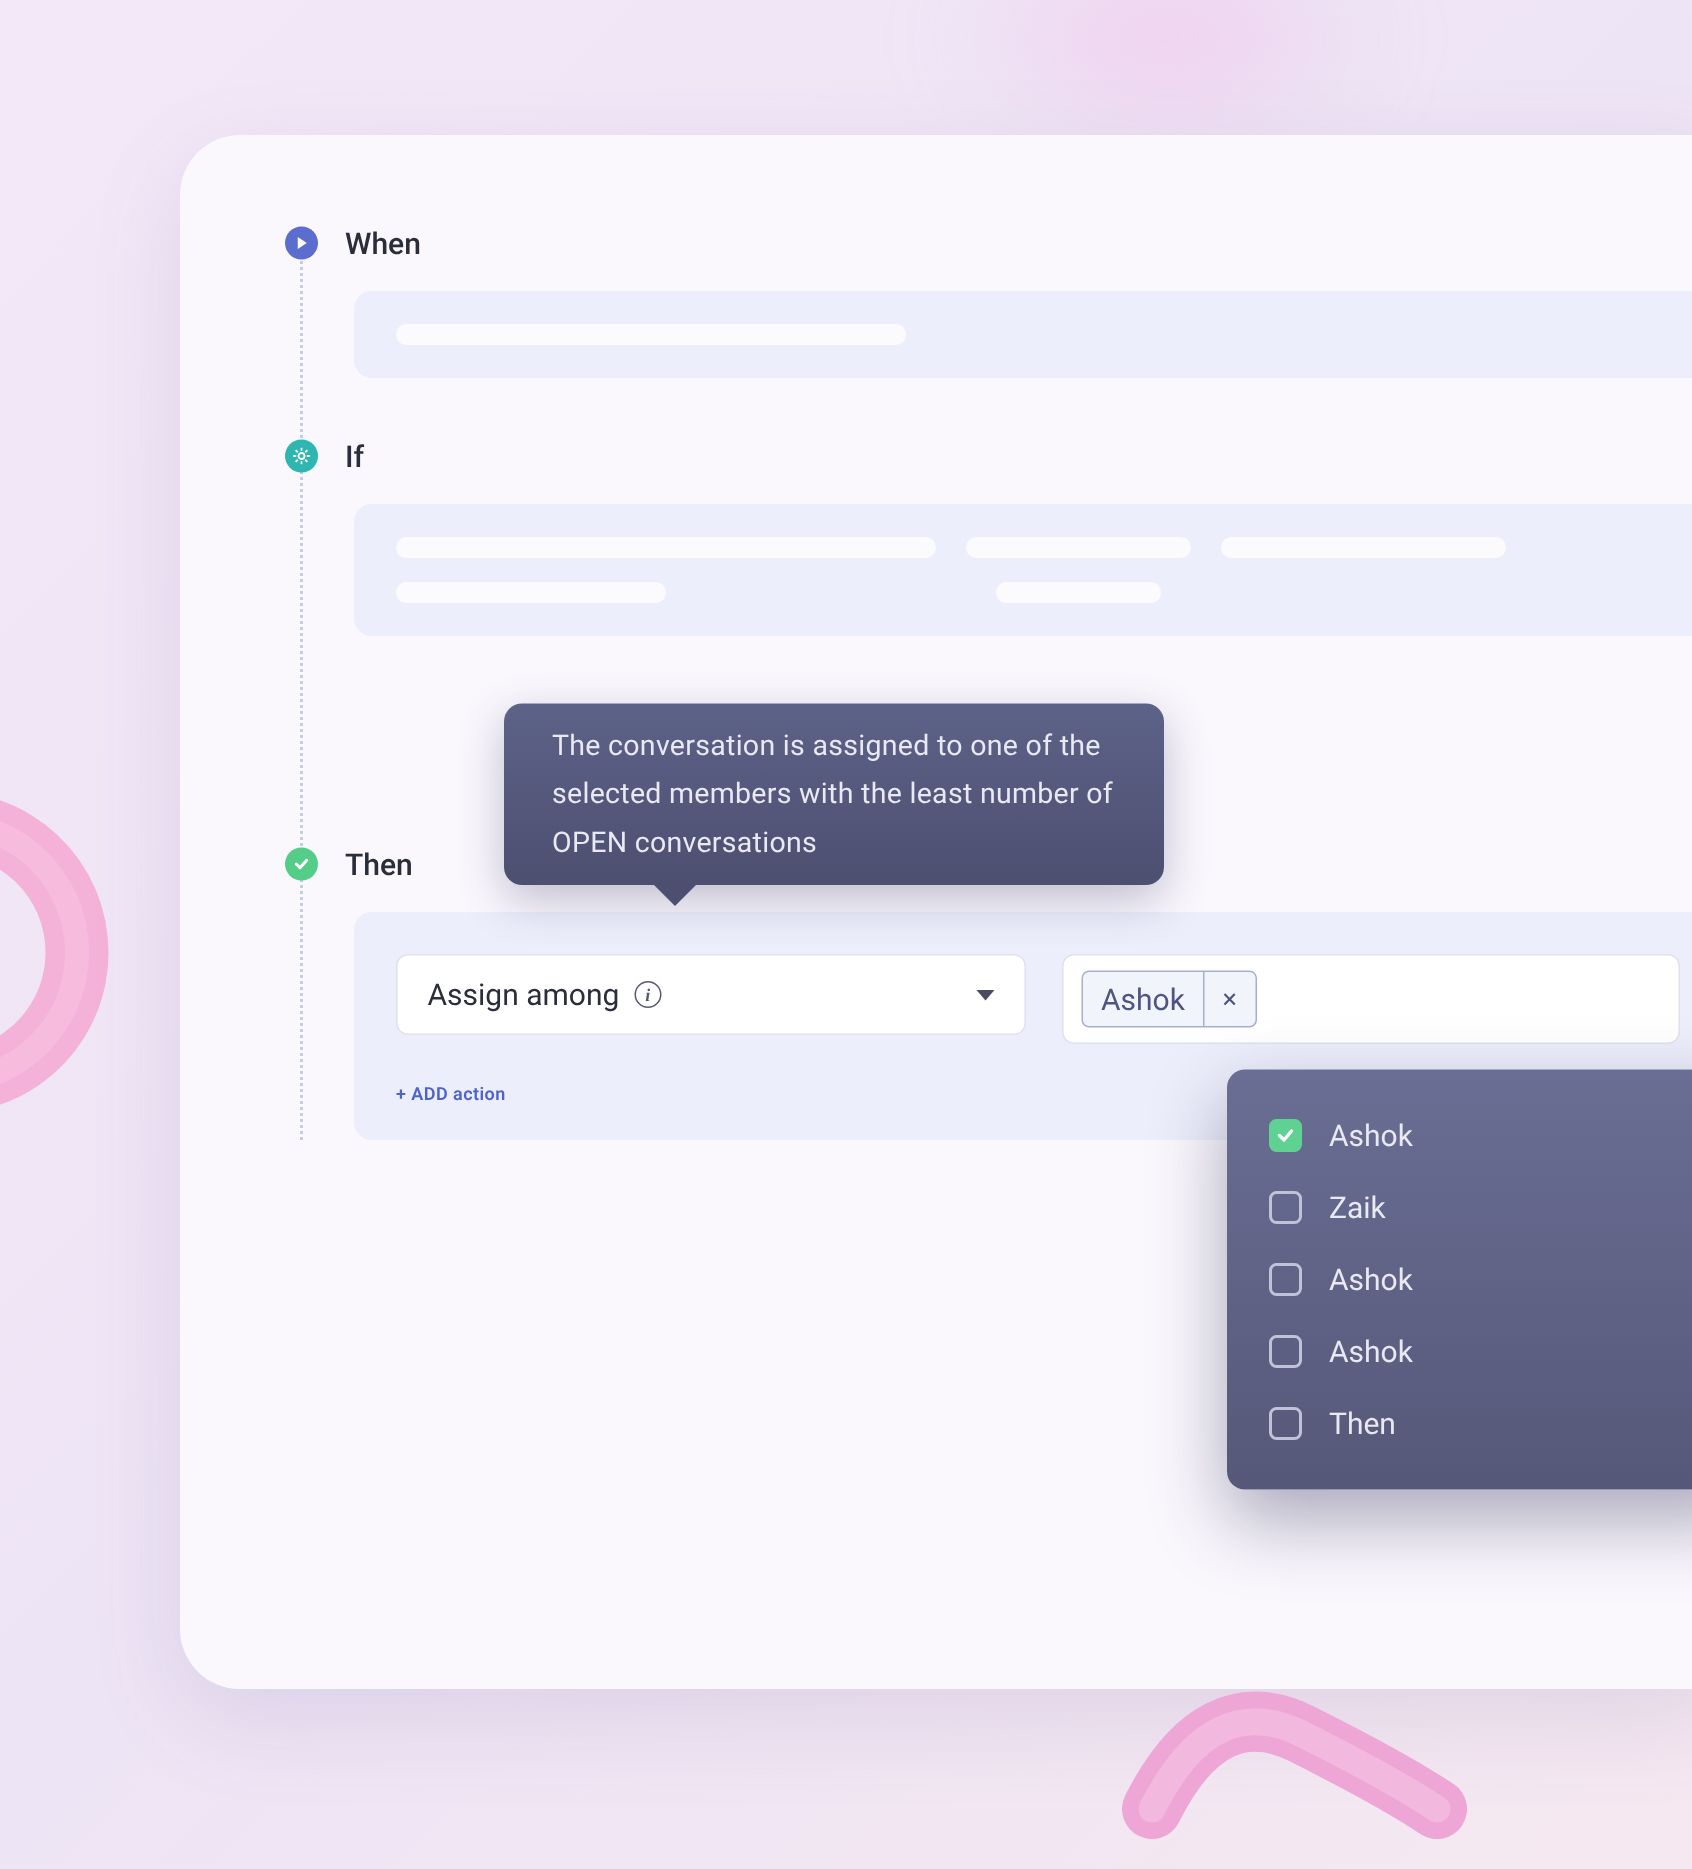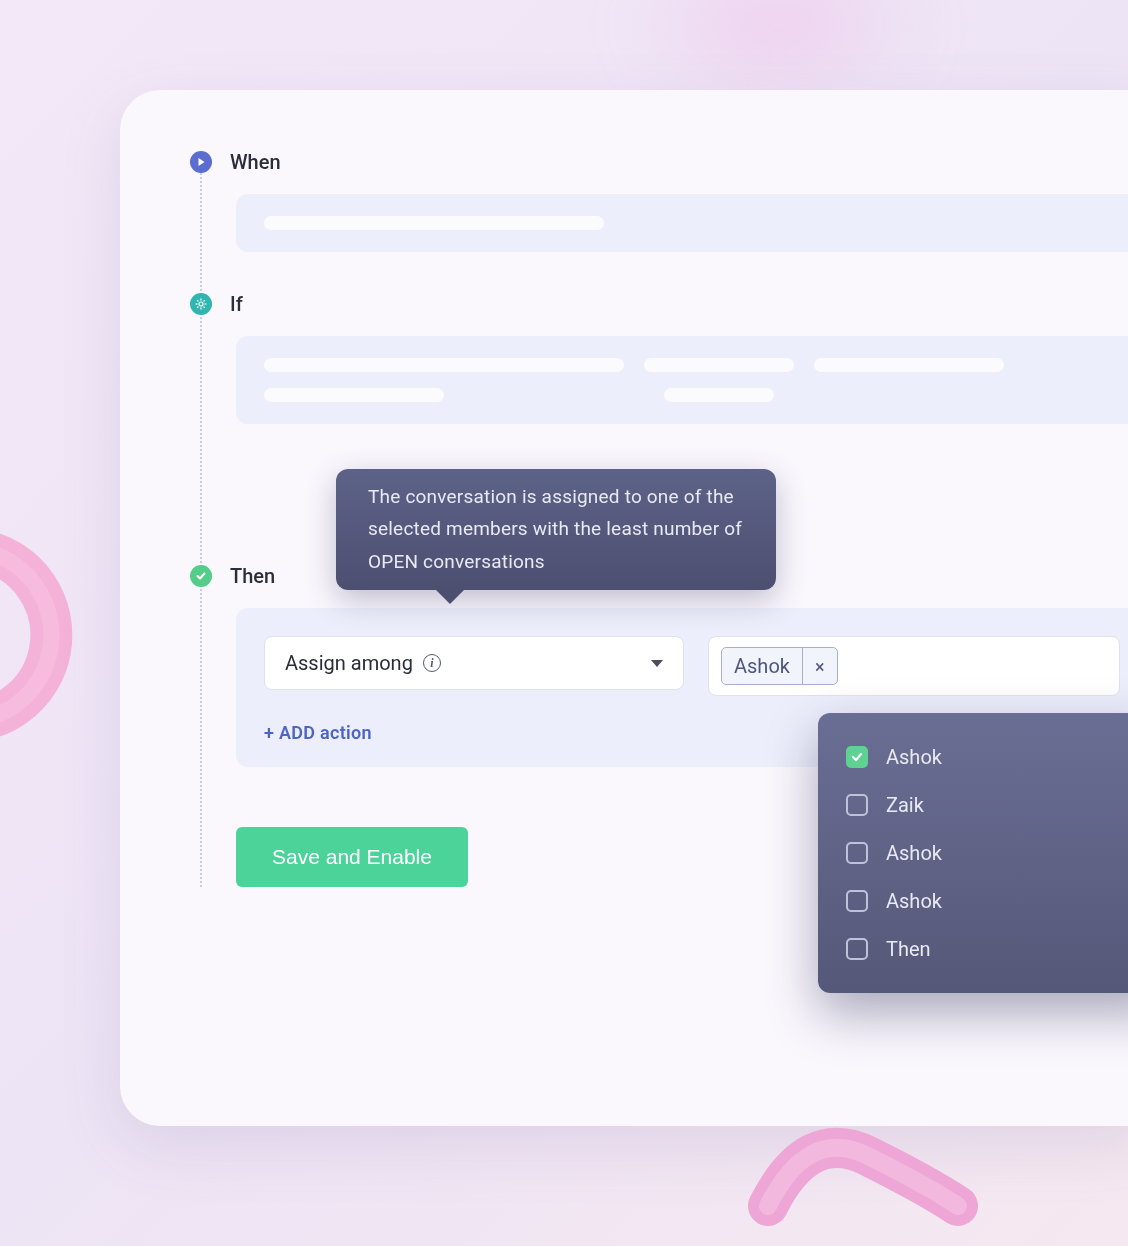--- a/index.html
+++ b/index.html
@@ -240,21 +240,21 @@
       font-size: 18px;
       color: #4d5580;
       cursor: pointer;
       display: flex;
       align-items: center;
     }
 
     .add-action {
       color: #4d63c7;
       font-weight: 600;
-      font-size: 18px;
+      font-size: 12px;
       letter-spacing: 0.3px;
       cursor: pointer;
     }
 
     
     .tooltip {
       position: absolute;
       bottom: calc(100% + 18px);
       left: 100px;
       background: linear-gradient(180deg, #5d6288 0%, #4d4f70 100%);
@@ -450,21 +450,20 @@
               <span class="checkbox"></span>
               <span class="member-name">Ashok</span>
             </div>
             <div class="member-item">
               <span class="checkbox"></span>
               <span class="member-name">Then</span>
             </div>
           </div>
         </div>
 
-        <button class="save-btn">Save and Enable</button>
       </div>
     </div>
   </div>
 
   <div class="blob-bottom">
     <svg viewBox="0 0 240 200">
       <path d="M 20 140 Q 60 60, 120 90 T 210 140" fill="none" stroke="#eda6d5" stroke-width="40" stroke-linecap="round"></path>
       <path d="M 20 140 Q 60 60, 120 90 T 210 140" fill="none" stroke="#f4c0e1" stroke-width="18" stroke-linecap="round" opacity="0.7"></path>
     </svg>
   </div>

